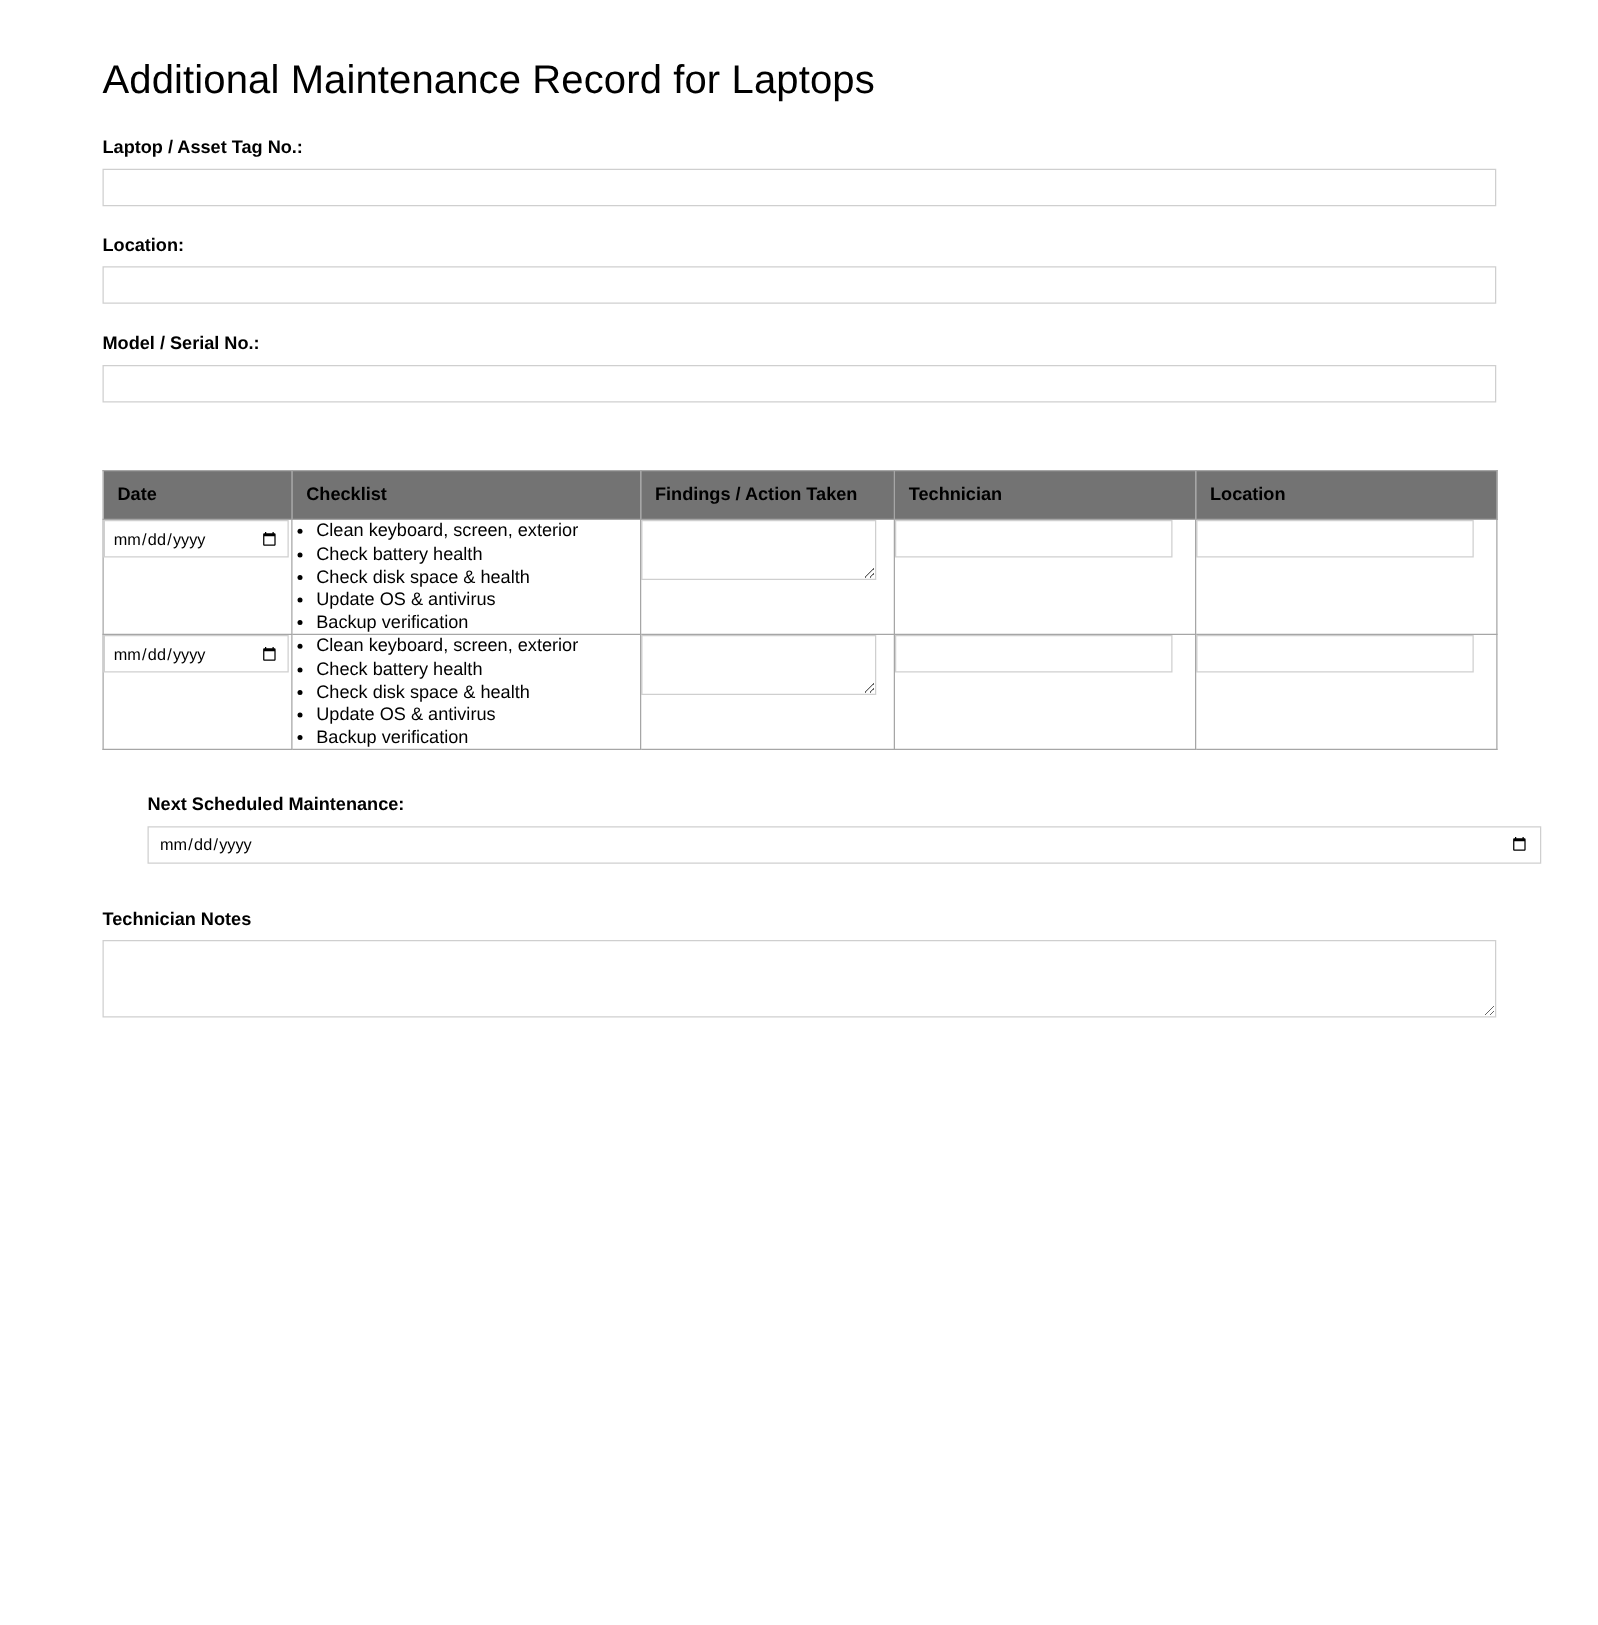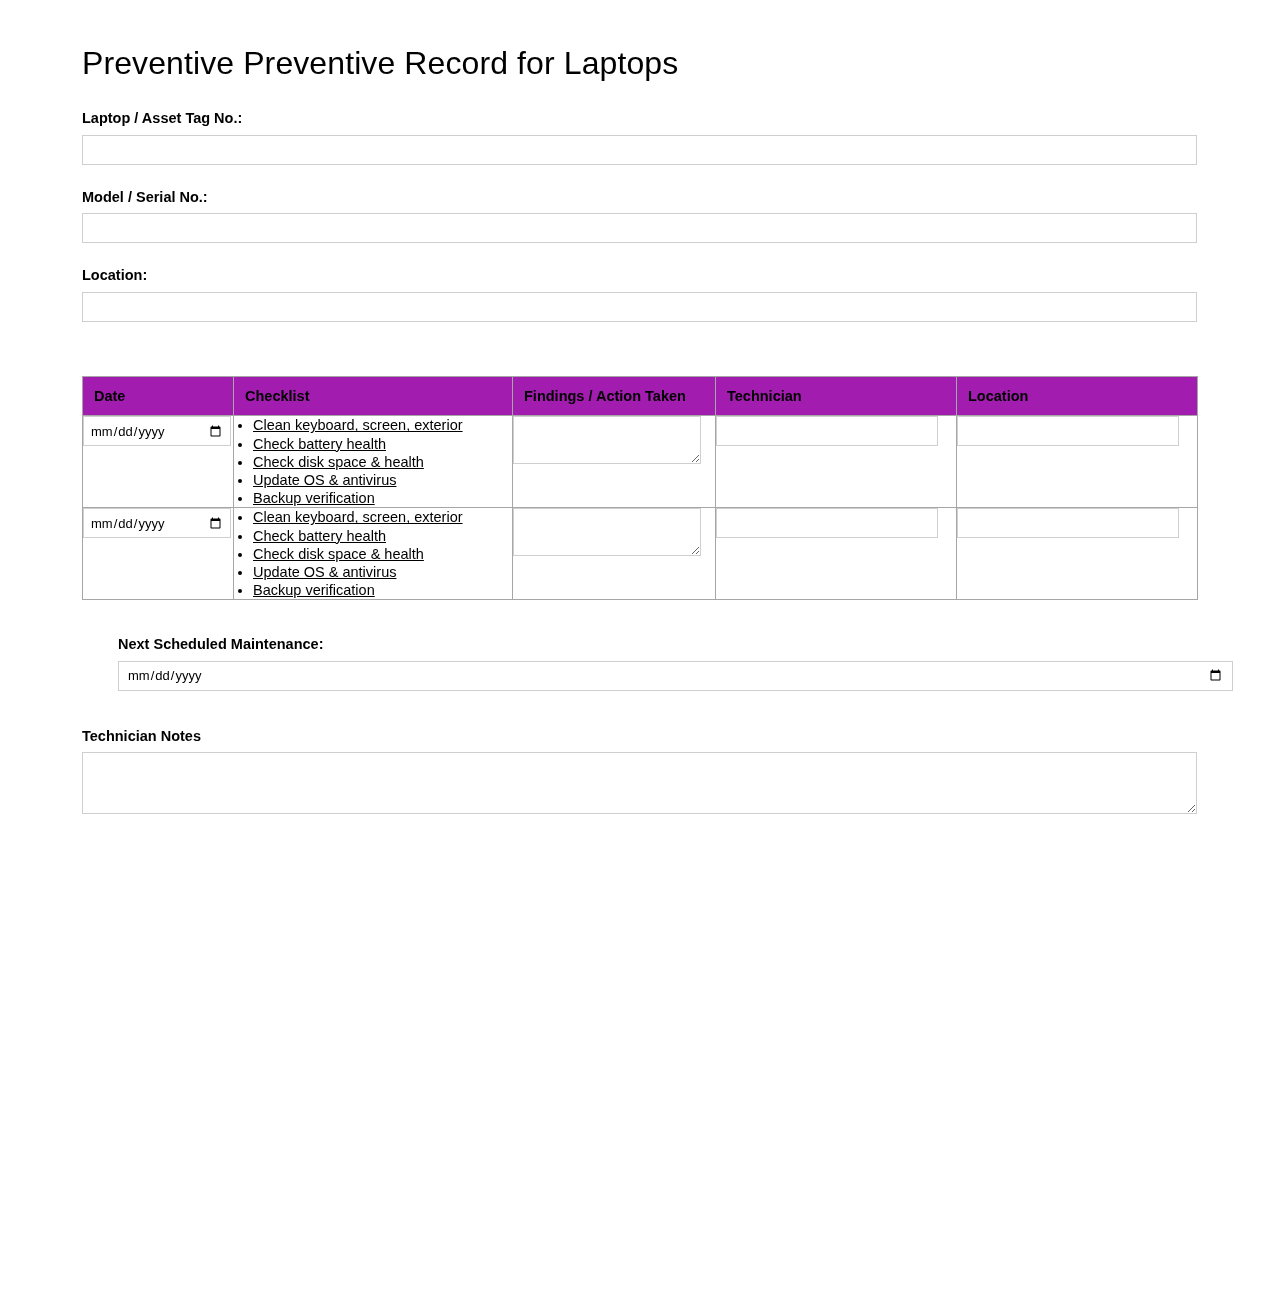--- a/index.html
+++ b/index.html
@@ -67,41 +67,40 @@
     border: 1px solid #a6a6a6;
     vertical-align: top;
     padding: 0;
   }
   table.history th {
     text-align: left;
     font-size: 14.5px;
     font-weight: bold;
     padding: 10px 11px 10px 11px;
     line-height: 1.3;
-    background: #a21caf;
+    background: #737373;
   }
   .col-date    { width: 151px; }
   .col-check   { width: 279px; }
   .col-find    { width: 203px; }
   .col-tech    { width: 241px; }
   .col-remarks { width: 241px; }
 
   td.cell {
     padding: 9px 10px 9px 10px;
   }
   ul.checklist {
     margin: 0;
     padding: 0 0 0 19px;
     list-style-type: disc;
   }
   ul.checklist li {
     font-size: 14.5px;
     line-height: 18.2px;
     margin: 0;
-    text-decoration: underline;
   }
   input.date-field {
     width: 148px;
     height: 30px;
     box-sizing: border-box;
     border: 1px solid #cfcfcf;
     background: #ffffff;
     font-family: "Liberation Sans", sans-serif;
     font-size: 13px;
     padding: 2px 6px;
@@ -182,35 +181,35 @@
   input[type="date"]::-webkit-datetime-edit {
     color: #000000;
     font-family: "Liberation Sans", sans-serif;
   }
 </style>
 </head>
 <body>
 
 <div class="page">
 
-  <h1 class="page-title">Preventive Preventive Record for Laptops</h1>
+  <h1 class="page-title">Additional Maintenance Record for Laptops</h1>
 
   <div class="field-block">
     <div class="field-label">Laptop / Asset Tag No.:</div>
     <input class="text-field" type="text" value="" style="">
   </div>
 
 
   <div class="field-block">
+    <div class="field-label">Location:</div>
+    <input class="text-field" type="text" value="" style="">
+  </div>
+
+  <div class="field-block">
     <div class="field-label">Model / Serial No.:</div>
-    <input class="text-field" type="text" value="" style="">
-  </div>
-
-  <div class="field-block">
-    <div class="field-label">Location:</div>
     <input class="text-field" type="text" value="" style="">
   </div>
 
   <div class="section-gap"></div>
 
 
   <table class="history">
     <colgroup>
       <col class="col-date">
       <col class="col-check">

